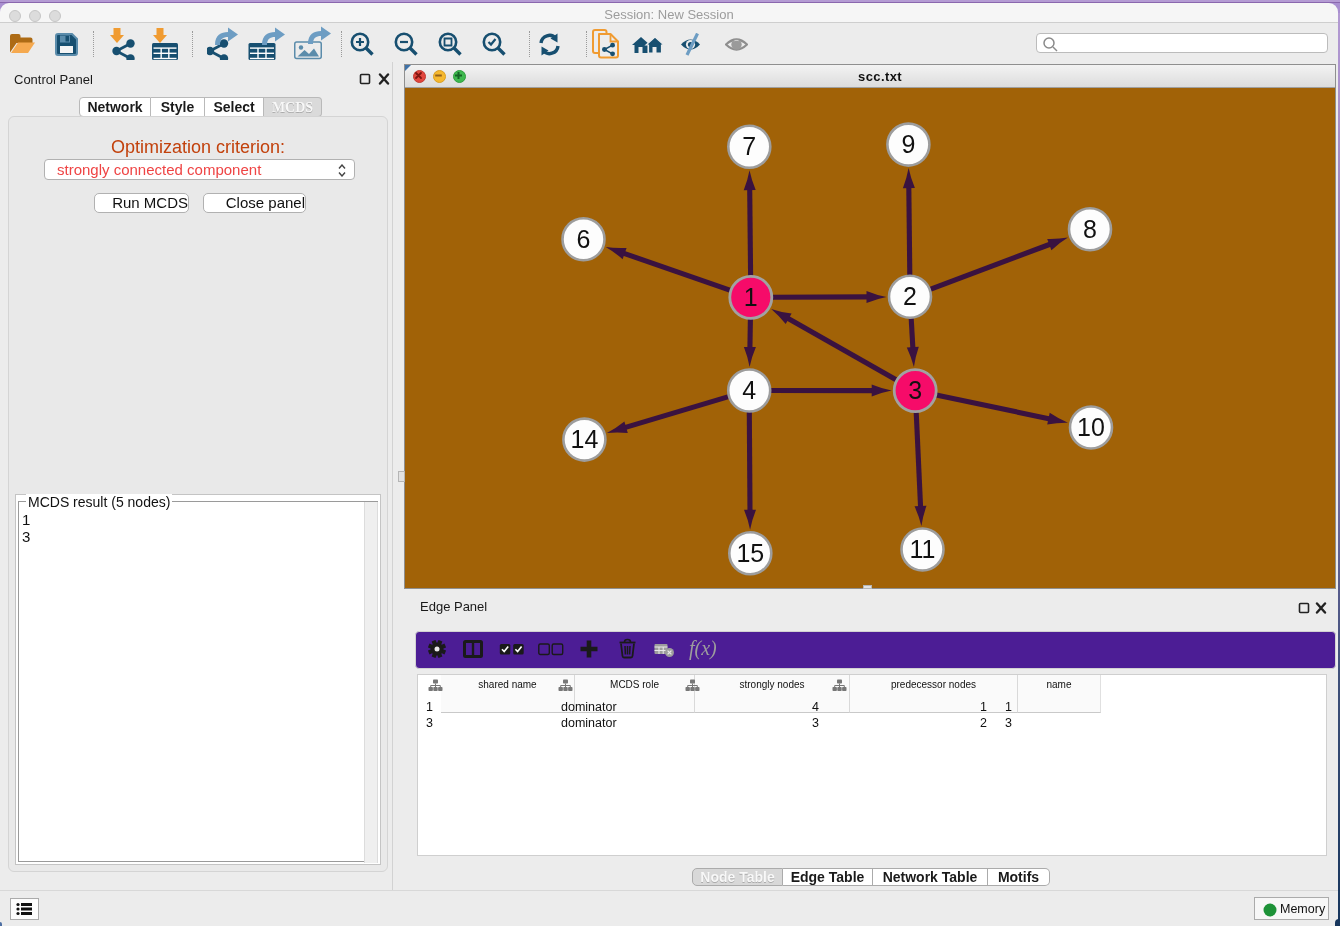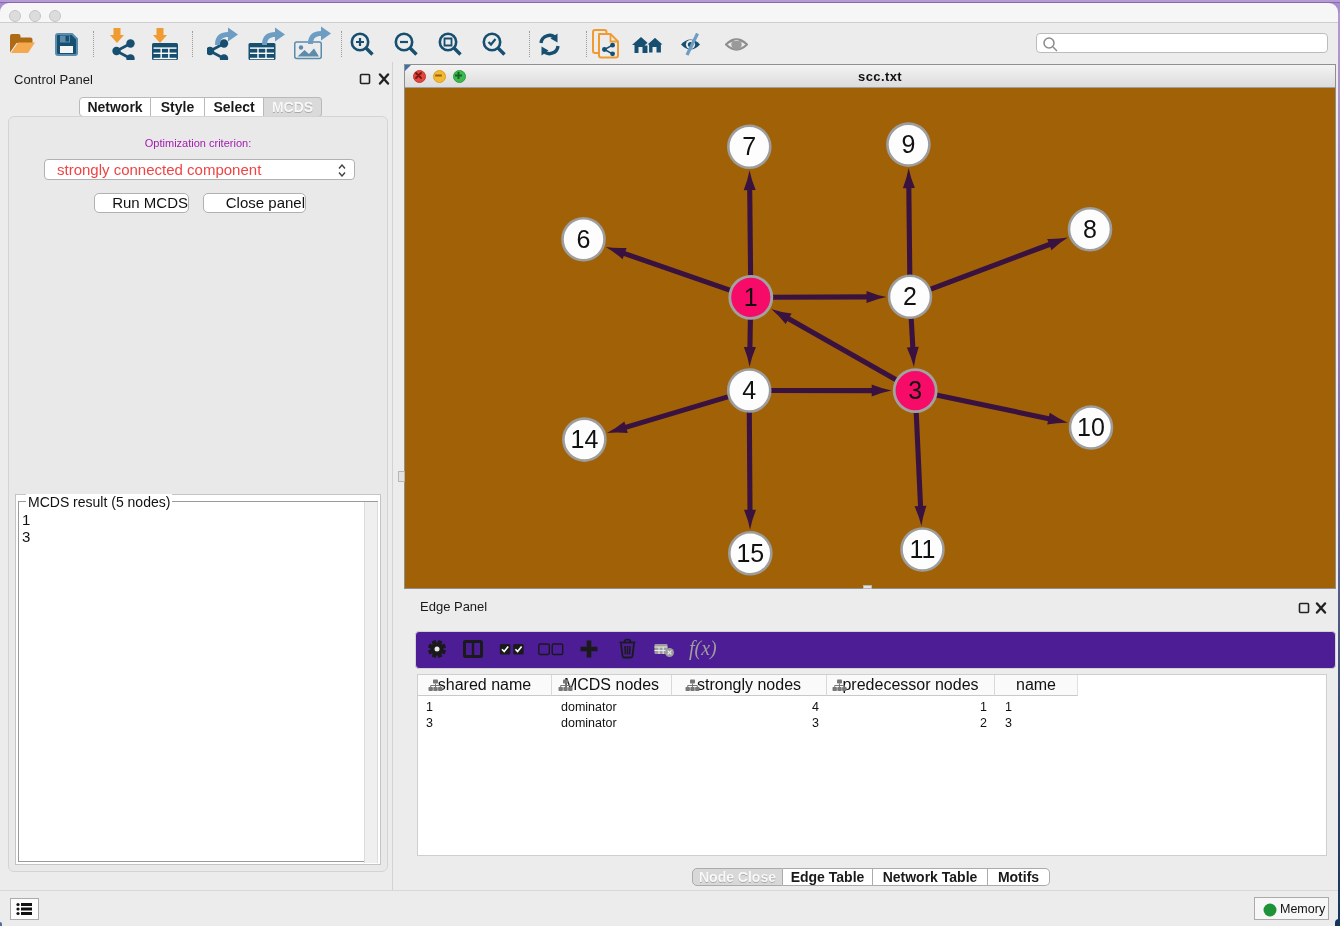--- a/index.html
+++ b/index.html
@@ -16,55 +16,56 @@
 #title-text { position:absolute; top:4px; left:0; width:1338px; text-align:center; font-size:13px; color:#9c9c9c; }
 
 #toolbar { left:0; top:23px; width:1338px; height:39px; background:#ececec; }
 .sep { position:absolute; top:8px; height:26px; width:0; border-left:1px dotted #9a9a9a; }
 
 #search { left:1036px; top:33px; width:292px; height:20px; background:#fff; border:1px solid #bcbcbc; border-radius:4px; }
 
 #cp-title { left:14px; top:72px; font-size:13px; color:#1a1a1a; }
 .tab { position:absolute; top:97px; height:20px; background:#fff; border:1px solid #b9b9b9; font-size:14px; font-weight:bold; color:#1a1a1a; text-align:center; line-height:19px; }
 #cp-inner { left:8px; top:116px; width:380px; height:756px; background:#e9e9e9; border:1px solid #d4d4d4; border-radius:6px; }
-#opt-label { left:0px; top:137px; width:396px; text-align:center; font-size:11px; color:#a21caf; }
+#opt-label { left:0px; top:137px; width:396px; text-align:center; font-size:18px; color:#c2410c; }
 #dropdown { left:44px; top:159px; width:311px; height:21px; background:#fff; border:1px solid #b1b1b1; border-radius:4px; font-size:15px; color:#ef4444; line-height:19px; padding-left:12px; }
 .btn { position:absolute; height:20px; background:#fff; border:1px solid #b1b1b1; border-radius:5px; font-size:15px; color:#111; text-align:right; line-height:18px; }
 
 #mcds-box { left:15px; top:494px; width:366px; height:371px; background:#fff; border:1px solid #c4c4c4; }
 #mcds-border { left:18px; top:501px; width:360px; height:361px; border:1px solid #9a9a9a; }
 #mcds-legend { left:26px; top:494px; background:#fff; padding:0 2px; font-size:14px; color:#111; }
 #mcds-scroll { left:364px; top:502px; width:14px; height:361px; background:#efefef; border-left:1px solid #dcdcdc; border-right:1px solid #dcdcdc; }
 
 #netwin { left:404px; top:64px; width:932px; height:525px; background:#a16207; border:1px solid #8f8f8f; }
 #net-titlebar { left:0; top:0; width:930px; height:23px; background:linear-gradient(#f3f3f3,#dcdcdc); border-bottom:1px solid #a0a0a0; }
 #net-title { position:absolute; top:4px; left:10px; width:930px; text-align:center; font-size:13px; font-weight:bold; letter-spacing:0.4px; color:#111; }
 .tlc { position:absolute; top:5px; width:13px; height:13px; border-radius:50%; } .tlc svg { display:block; margin:-1px 0 0 -1px; }
 
 #tp-title { left:420px; top:599px; font-size:13px; color:#1a1a1a; }
 #tp-toolbar { left:415px; top:631px; width:921px; height:38px; background:#4c1d95; border:1px solid #d2d2d2; border-radius:4px; }
 #tbl { left:417px; top:674px; width:910px; height:182px; background:#fff; border:1px solid #cfcfcf; }
-.th { position:absolute; top:0; height:21px; background:#fafafa; border-right:1px solid #d9d9d9; border-bottom:1px solid #c9c9c9; font-size:16px; color:#111; text-align:center; line-height:20px; }
+.th { position:absolute; top:0; height:38px; background:#fafafa; border-right:1px solid #d9d9d9; border-bottom:1px solid #c9c9c9; font-size:10px; color:#111; text-align:center; line-height:20px;margin-left:23px; }
 .td { position:absolute; font-size:12.5px; color:#111; height:16px; line-height:16px; }
 
 .btab { position:absolute; top:868px; height:18px; background:#fff; border:1px solid #ababab; font-size:14px; font-weight:bold; color:#1a1a1a; text-align:center; line-height:17px; }
 
 #statusline { left:0; top:890px; width:1338px; height:0; border-top:1px solid #d8d8d8; }
 #listbtn { left:10px; top:898px; width:29px; height:22px; background:#fdfdfd; border:1px solid #ababab; }
 #membtn { left:1254px; top:897px; width:75px; height:23px; background:#f7f7f7; border:1px solid #ababab; font-size:12.5px; color:#111; }
 </style>
 </head>
 <body>
 <div id="page">
   <div class="abs" id="wall-top"></div>
   <div class="abs" id="wall-top2"></div>
   <div class="abs" id="titlebar">
     <div class="tl" style="left:9px;"></div>
     <div class="tl" style="left:29px;"></div>
     <div class="tl" style="left:49px;"></div>
+    <div id="title-text">Session: New Session</div>
   </div>
   <div class="abs" id="toolbar">
       <svg style="position:absolute;left:9px;top:10px;" width="27" height="21" viewBox="0 0 27 21">
         <path d="M1 19.5 L1 3 Q1 1 3 1 L9.5 1 Q11.5 1 11.5 3 L11.5 4.5 L21.5 4.5 Q23.5 4.5 23.5 6.5 L23.5 10 L7.5 10 L1 19.5 Z" fill="#ad6b15"></path>
         <path d="M2 20 L9 9.5 L26 9.5 L19 20 Z" fill="#f5a94f"></path>
       </svg>
 <svg style="position:absolute;left:55px;top:10px;" width="24" height="24" viewBox="0 0 24 24">
         <path d="M1 3 Q1 1 3 1 L17 1 L22 6 L22 20 Q22 22 20 22 L3 22 Q1 22 1 20 Z" fill="#174f70" stroke="#5b8cab" stroke-width="2"></path>
         <rect x="5" y="2.5" width="10" height="7" fill="#5b8cab"></rect>
         <rect x="10.5" y="3" width="3.5" height="5.5" fill="#174f70"></rect>
@@ -175,21 +176,21 @@
       </svg></div>
 
   <div class="abs" id="cp-title">Control Panel</div>
   <svg class="abs" style="left:359px;top:73px;" width="32" height="12" viewBox="0 0 32 12">
       <rect x="1.5" y="1.5" width="9" height="9" fill="none" stroke="#222" stroke-width="1.6" rx="1"></rect>
       <path d="M21 1.5 L29 10.5 M29 1.5 L21 10.5" stroke="#222" stroke-width="2.4" stroke-linecap="round"></path>
     </svg>
   <div class="abs tab" style="left:79px; width:72px; border-radius:4px 0 0 4px;">Network</div>
   <div class="abs tab" style="left:151px; width:54px; border-left:none;">Style</div>
   <div class="abs tab" style="left:205px; width:59px; border-left:none;">Select</div>
-  <div class="abs tab" style="left:264px; width:58px; border-left:none; background:#dadada; color:#f8f8f8; border-radius:0 4px 4px 0; text-shadow:0 1px 0 #aaa;">MCDS</div>
+  <div class="abs tab" style="left:264px; width:58px; border-left:none; background:#dadada; color:#f8f8f8; border-radius:0 4px 4px 0; text-shadow:0 1px 0 #aaa;font-family:Liberation Serif, serif;">MCDS</div>
   <div class="abs" id="cp-inner"></div>
   <div class="abs" id="opt-label">Optimization criterion:</div>
   <div class="abs" id="dropdown">strongly connected component
     <svg style="position:absolute; right:8px; top:3.5px;" width="8" height="13" viewBox="0 0 8 13">
         <path d="M1 4.5 L4 1 L7 4.5" fill="none" stroke="#444" stroke-width="1.4"></path>
         <path d="M1 8.5 L4 12 L7 8.5" fill="none" stroke="#444" stroke-width="1.4"></path>
       </svg>
   </div>
   <div class="abs btn" style="left:94px; top:193px; width:95px;">Run MCDS</div>
   <div class="abs btn" style="left:203px; top:193px; width:103px;">Close panel</div>
@@ -326,21 +327,21 @@
         <line x1="5" y1="6" x2="5" y2="13" stroke="#e9e9e9" stroke-width="1"></line>
         <line x1="9.2" y1="6" x2="9.2" y2="13" stroke="#e9e9e9" stroke-width="1"></line>
         <line x1="0.5" y1="9.5" x2="13.5" y2="9.5" stroke="#e9e9e9" stroke-width="1"></line>
         <circle cx="15.5" cy="11.5" r="4.5" fill="#9d9d9d"></circle>
         <path d="M13.6 9.6 L17.4 13.4 M17.4 9.6 L13.6 13.4" stroke="#e9e9e9" stroke-width="1.2"></path>
       </svg>
 <div style="position:absolute;left:273px;top:5px;width:40px;font-family:'Liberation Serif',serif;font-style:italic;font-size:20px;color:#9d9d9d;">f(x)</div>
     </div>
   <div class="abs" id="tbl">
     <div class="th" style="left:0px; width:134px;">shared name</div>
-    <div class="th" style="left:134px; width:120px;">MCDS nodes</div>
+    <div class="th" style="left:134px; width:120px;">MCDS role</div>
     <div class="th" style="left:254px; width:155px;">strongly nodes</div>
     <div class="th" style="left:409px; width:168px;">predecessor nodes</div>
     <div class="th" style="left:577px; width:83px; border-right:1px solid #e0e0e0;">name</div>
     <svg style="position:absolute;left:10px;top:4px;" width="15" height="13" viewBox="0 0 15 13">
         <g fill="#777">
           <rect x="5" y="0.5" width="5" height="4" rx="0.8"></rect>
           <rect x="0.5" y="8" width="4.4" height="4" rx="0.8"></rect>
           <rect x="5.3" y="8" width="4.4" height="4" rx="0.8"></rect>
           <rect x="10.1" y="8" width="4.4" height="4" rx="0.8"></rect>
           <path d="M7.5 4.5 L7.5 6.5 M2.7 8 L2.7 6.5 L12.3 6.5 L12.3 8 M7.5 6.5 L7.5 8" stroke="#777" stroke-width="1" fill="none"></path>
@@ -377,21 +378,21 @@
     <div class="td" style="left:143px; top:24px;">dominator</div>
     <div class="td" style="left:254px; top:24px; width:147px; text-align:right;">4</div>
     <div class="td" style="left:410px; top:24px; width:159px; text-align:right;">1</div>
     <div class="td" style="left:587px; top:24px;">1</div>
     <div class="td" style="left:8px; top:40px;">3</div>
     <div class="td" style="left:143px; top:40px;">dominator</div>
     <div class="td" style="left:254px; top:40px; width:147px; text-align:right;">3</div>
     <div class="td" style="left:410px; top:40px; width:159px; text-align:right;">2</div>
     <div class="td" style="left:587px; top:40px;">3</div>
   </div>
-  <div class="abs btab" style="left:692px; width:91px; background:#d8d8d8; color:#f8f8f8; border-radius:5px 0 0 5px; text-shadow:0 1px 0 #aaa;">Node Close</div>
+  <div class="abs btab" style="left:692px; width:91px; background:#d8d8d8; color:#f8f8f8; border-radius:5px 0 0 5px; text-shadow:0 1px 0 #aaa;">Node Table</div>
   <div class="abs btab" style="left:783px; width:90px; border-left:none;">Edge Table</div>
   <div class="abs btab" style="left:873px; width:115px; border-left:none;">Network Table</div>
   <div class="abs btab" style="left:988px; width:62px; border-left:none; border-radius:0 5px 5px 0;">Motifs</div>
 
   <div class="abs" style="left:392px; top:62px; width:1px; height:828px; background:#d2d2d2;"></div>
   <div class="abs" id="statusline"></div>
   <div class="abs" id="listbtn"><svg width="27" height="20" viewBox="0 0 27 20">
         <g fill="#111">
           <circle cx="7" cy="5.5" r="1.6"></circle>
           <rect x="10" y="4" width="11" height="3"></rect>

